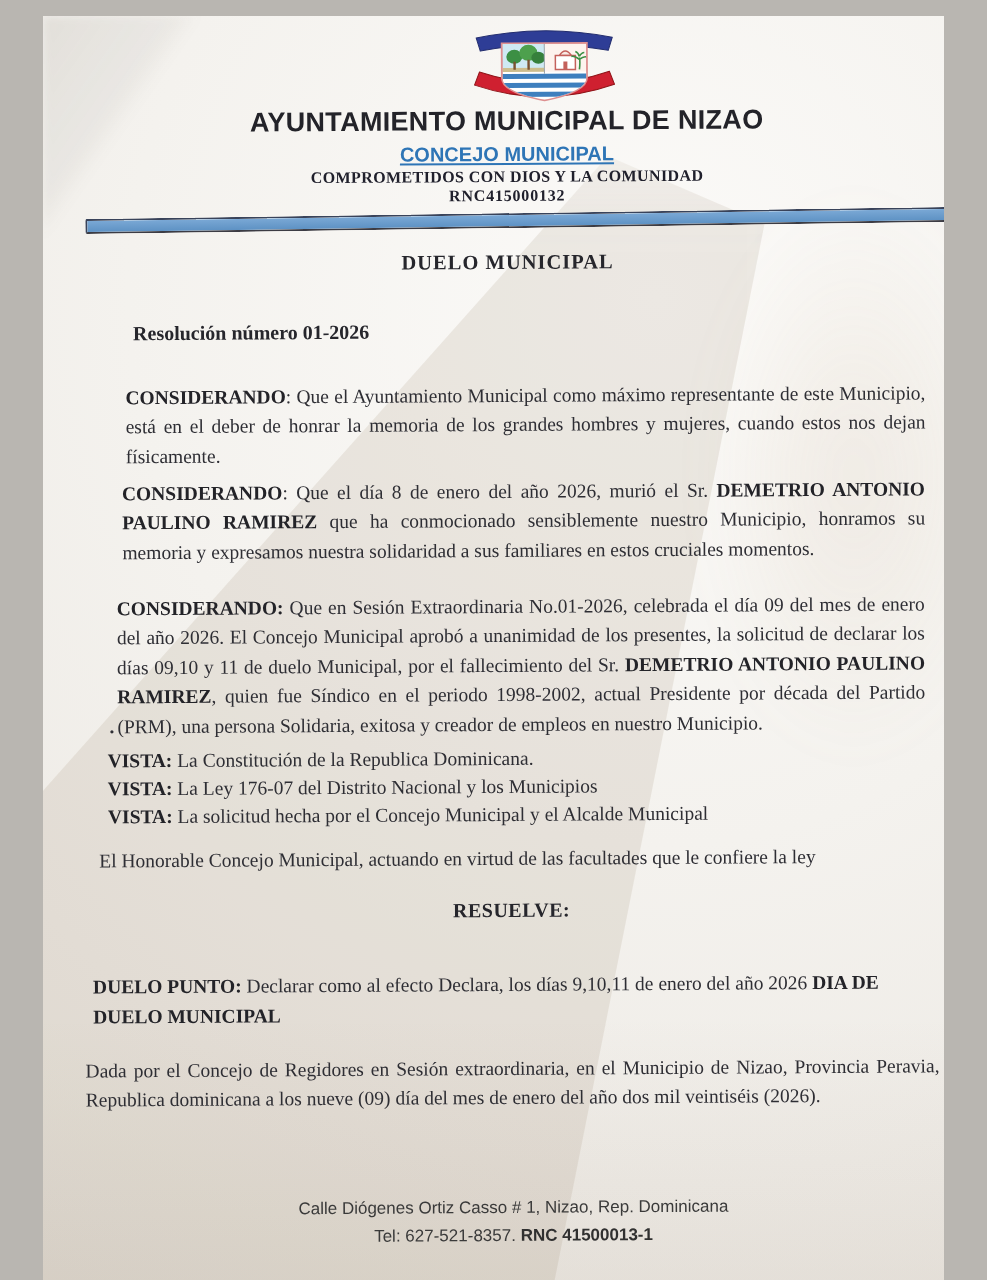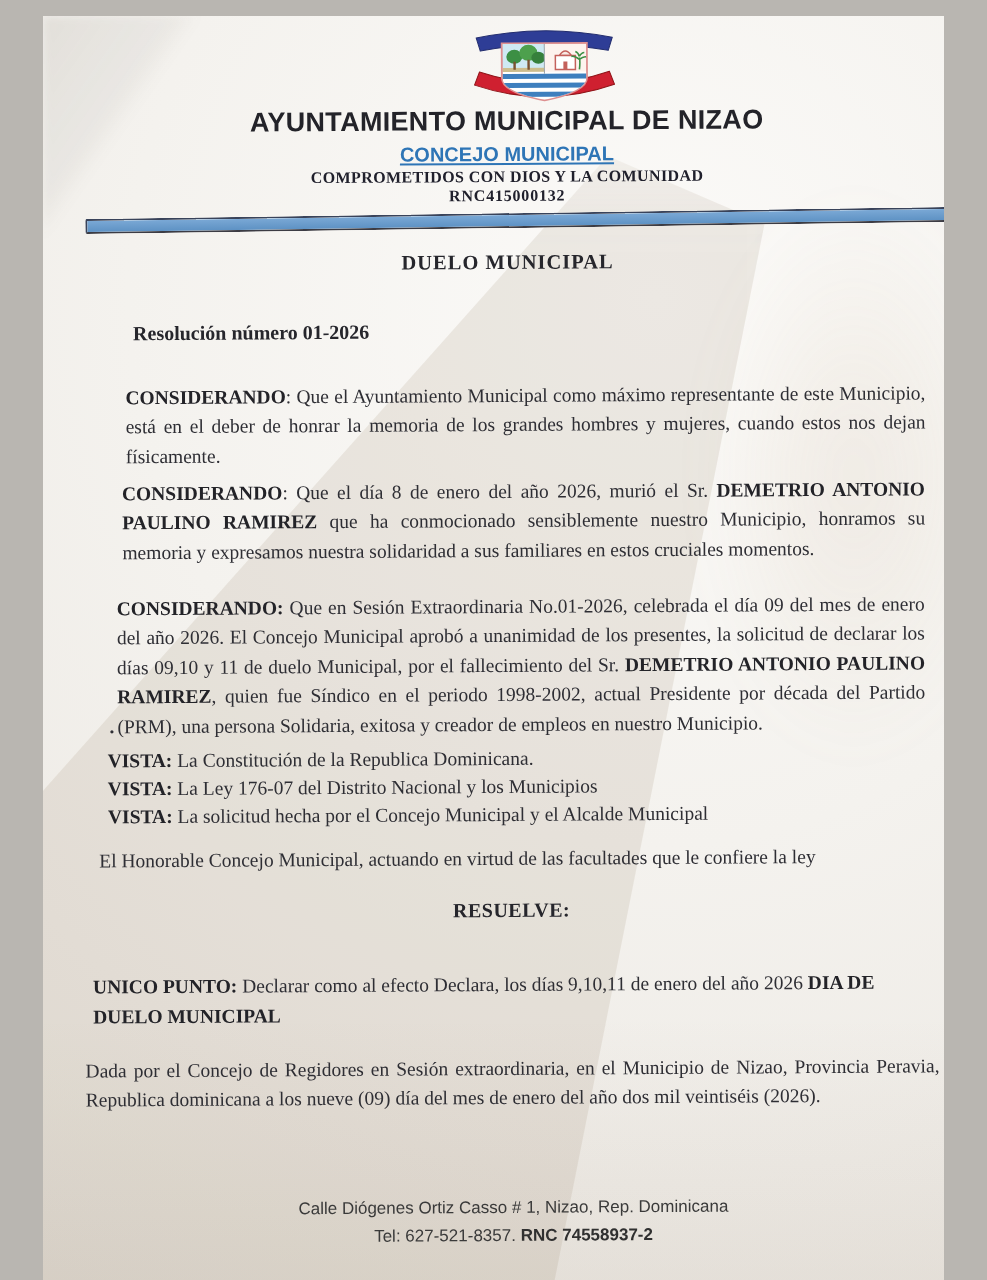--- a/index.html
+++ b/index.html
@@ -119,23 +119,23 @@
     <div class="abs stray-dot">.</div>
 
     <div class="abs vista v1"><b>VISTA:</b><span> La Constitución de la Republica Dominicana.</span></div>
     <div class="abs vista v2"><b>VISTA:</b><span> La Ley 176-07 del Distrito Nacional y los Municipios</span></div>
     <div class="abs vista v3"><b>VISTA:</b><span> La solicitud hecha por el Concejo Municipal y el Alcalde Municipal</span></div>
 
     <div class="abs honorable">El Honorable Concejo Municipal, actuando en virtud de las facultades que le confiere la ley</div>
 
     <div class="abs center resuelve">RESUELVE:</div>
 
-    <p class="abs unico"><b>UNICO PUNTO:</b><span> Declarar como al efecto Declara, los días 9,10,11 de enero del año 2026 </span><b>DIA DE DUELO MUNICIPAL</b></p>
+    <p class="abs unico"><b>DUELO PUNTO:</b><span> Declarar como al efecto Declara, los días 9,10,11 de enero del año 2026 </span><b>DIA DE DUELO MUNICIPAL</b></p>
 
     <p class="abs para dada">Dada por el Concejo de Regidores en Sesión extraordinaria, en el Municipio de Nizao, Provincia Peravia, Republica dominicana a los nueve (09) día del mes de enero del año dos mil veintiséis (2026).</p>
 
     <div class="abs center footer">
       <div>Calle Diógenes Ortiz Casso # 1, Nizao, Rep. Dominicana</div>
-      <div><span>Tel: 627-521-8357. </span><b>RNC 74558937-2</b></div>
+      <div><span>Tel: 627-521-8357. </span><b>RNC 41500013-1</b></div>
     </div>
 
   </div>
 </div>
 
 </body></html>

